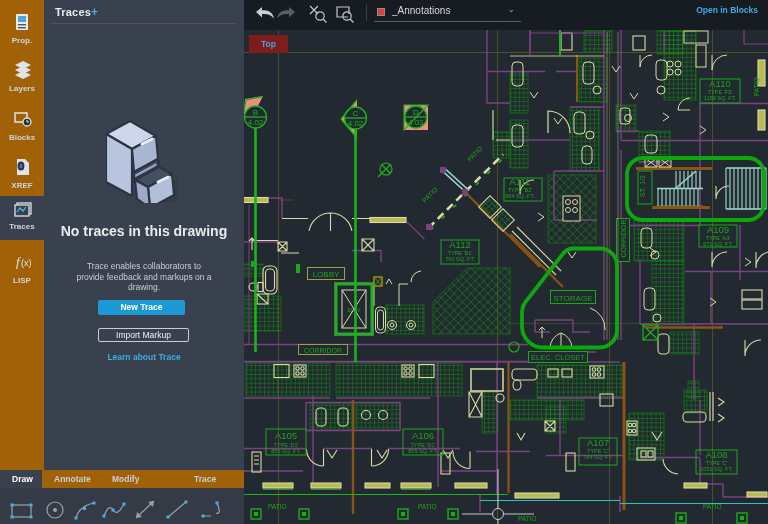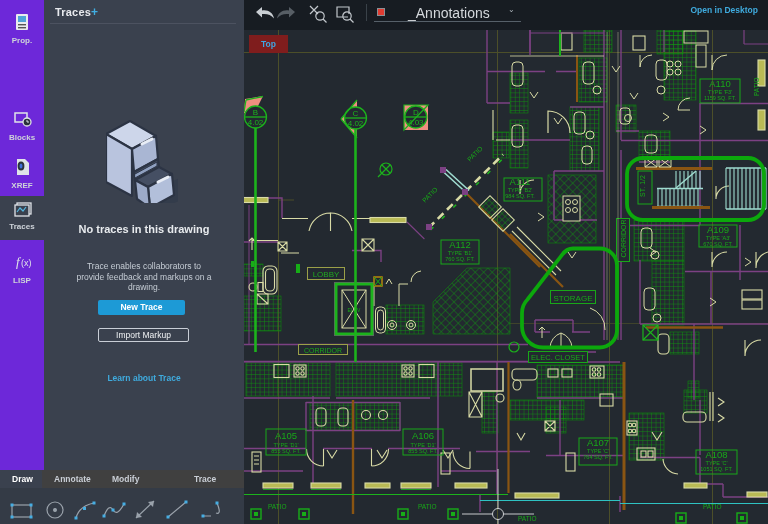--- a/index.html
+++ b/index.html
@@ -1,45 +1,45 @@
 <!DOCTYPE html>
 <html><head>
 <meta charset="utf-8">
 <style>
   * { margin:0; padding:0; box-sizing:border-box; }
   html,body { width:768px; height:524px; overflow:hidden; background:#232930;
     font-family:"Liberation Sans", sans-serif; }
   #app { position:relative; width:768px; height:524px; }
   
-  #rail { position:absolute; left:0; top:0; width:44px; height:470px; background:#6d28d9; z-index:5;}
+  #rail { position:absolute; left:0; top:0; width:44px; height:470px; background:#a16207; z-index:5;}
   .railitem { position:absolute; left:0; width:44px; height:48px; text-align:center; color:#ced3d9; }
   .railitem .lbl { position:absolute; top:30px; width:44px; font-size:8px; letter-spacing:0; color:#ced3d9; font-weight:bold;}
   .railitem svg { position:absolute; top:7px; left:14px; }
   .railitem.sel { background:#3a414e; }
   
   #panel { position:absolute; left:44px; top:0; width:200px; height:470px; background:#3a414e; z-index:5;}
   #panel h1 { position:absolute; left:11px; top:6px; font-size:11px; color:#e8eaee; font-weight:bold; letter-spacing:0.2px;}
   #panel .plus { position:absolute; left:47px; top:5px; color:#41aee1; font-size:12px; font-weight:bold;}
   #panel .sep { position:absolute; left:6px; top:23px; width:186px; height:1px; background:#4c5260; }
   #cabinet { position:absolute; left:62px; top:119px; }
-  .noTraces { position:absolute; top:223px; width:200px; text-align:center; font-size:11px; font-weight:bold; color:#e8ebee; }
+  .noTraces { position:absolute; top:223px; width:200px; text-align:center; font-size:14px; font-weight:bold; color:#e8ebee; }
   .desc { position:absolute; top:245px; left:30px; width:140px; text-align:center; font-size:8.5px; line-height:10.5px; color:#c6cdd5;margin-top:16px; }
   .btnNew { position:absolute; left:54px; top:300px; width:87px; height:15px; background:#1d9ad6; border-radius:2px;
      color:#fff; font-size:8.5px; font-weight:bold; text-align:center; line-height:15px; }
   .btnImp { position:absolute; left:54px; top:328px; width:91px; height:14px; background:transparent; border:1px solid #c9ced6; border-radius:2px;
      color:#f0f2f4; font-size:8.5px; font-weight:normal; text-align:center; line-height:12px; }
-  .learn { position:absolute; top:373px; width:200px; text-align:center; color:#3fabde; font-size:8.5px; font-weight:bold; }
+  .learn { position:absolute; top:352px; width:200px; text-align:center; color:#3fabde; font-size:8.5px; font-weight:bold; }
   
-  #tabbar { position:absolute; left:0; top:470px; width:244px; height:18px; background:#404040; z-index:6;}
+  #tabbar { position:absolute; left:0; top:470px; width:244px; height:18px; background:#a16207; z-index:6;}
   .tab { position:absolute; top:0; height:18px; font-size:8.5px; font-weight:bold; color:#c9ced5; line-height:18px; }
   .tabsel { position:absolute; left:0; top:0; width:42px; height:18px; background:#3a414e; }
   #tools { position:absolute; left:0; top:488px; width:244px; height:36px; background:#343b46; z-index:6;}
   
   #toolbar { position:absolute; left:244px; top:0; width:524px; height:30px; background:#171c22; z-index:5;}
-  #toolbar .ddtext { position:absolute; left:164px; top:5px; font-size:14px; color:#d4d8dc; }
+  #toolbar .ddtext { position:absolute; left:148px; top:5px; font-size:10px; color:#d4d8dc; }
   #toolbar .ddline { position:absolute; left:130px; top:21px; width:147px; height:1px; background:#566069;}
   #toolbar .chev { position:absolute; left:264px; top:5px; color:#aab2b9; font-size:8px;}
   #toolbar .open { position:absolute; right:10px; top:5px; font-size:8.5px; font-weight:bold; color:#3fabde; }
   #toolbar .sq { position:absolute; left:133px; top:8px; width:8px; height:8px; background:#e03c32; border:1px solid #8a8f94;}
   #toolbar .vsep { position:absolute; left:122px; top:4px; width:1px; height:17px; background:#3a4249;}
   
   #canvas { position:absolute; left:244px; top:30px; width:524px; height:494px; background:#232930; }
   #toptab { position:absolute; left:249px; top:35px; width:39px; height:18px; background:#7f1d1d; z-index:4;
      color:#3fa6e2; font-size:8.5px; font-weight:bold; text-align:center; line-height:18px;}
 </style>
@@ -437,32 +437,42 @@
         <path d="M104 17 h-11 v-10 h12 v7"></path>
         <circle cx="103" cy="16" r="4.2"></circle>
         <path d="M106 19 l3.5 3.5"></path>
       </g>
     </svg>
     <div class="vsep"></div>
     <div class="sq"></div>
     <div class="ddtext">_Annotations</div>
     <div class="chev">⌄</div>
     <div class="ddline"></div>
-    <div class="open">Open in Desktop</div>
+    <div class="open">Open in Blocks</div>
   </div>
 
   <div id="rail">
     <div class="railitem" style="top:6px;">
       <svg width="16" height="20" viewBox="0 0 16 20">
         <rect x="2" y="1" width="12" height="16" fill="#e8eaee" rx="1"></rect>
         <rect x="4" y="3" width="8" height="6" fill="#4fa3d8"></rect>
         <rect x="4" y="11" width="8" height="1.4" fill="#555"></rect>
         <rect x="4" y="14" width="8" height="1.4" fill="#555"></rect>
       </svg>
       <div class="lbl">Prop.</div>
+    </div>
+    <div class="railitem" style="top:54px;">
+      <svg width="18" height="20" viewBox="0 0 18 20">
+        <g fill="#dfe3e8">
+          <polygon points="9,0 17,4 9,8 1,4"></polygon>
+          <polygon points="9,5 17,9 9,13 1,9"></polygon>
+          <polygon points="9,10 17,14 9,18 1,14"></polygon>
+        </g>
+      </svg>
+      <div class="lbl">Layers</div>
     </div>
     <div class="railitem" style="top:103px;">
       <svg width="18" height="18" viewBox="0 0 18 18">
         <rect x="1" y="3" width="12" height="9" fill="none" stroke="#dfe3e8" stroke-width="1.5"></rect>
         <circle cx="13" cy="12" r="4" fill="#2b323b" stroke="#dfe3e8" stroke-width="1.3"></circle>
         <path d="M13 10 v2 h2" stroke="#dfe3e8" stroke-width="1" fill="none"></path>
       </svg>
       <div class="lbl">Blocks</div>
     </div>
     <div class="railitem" style="top:151px;">

